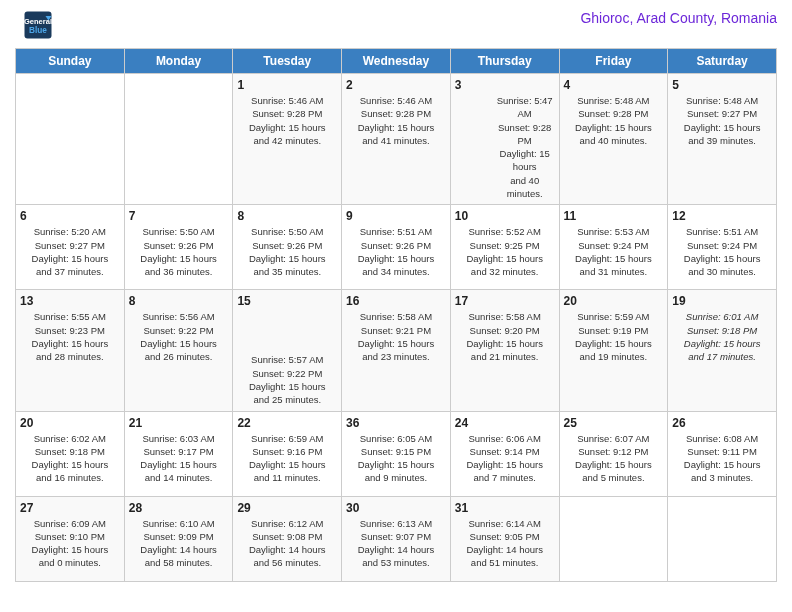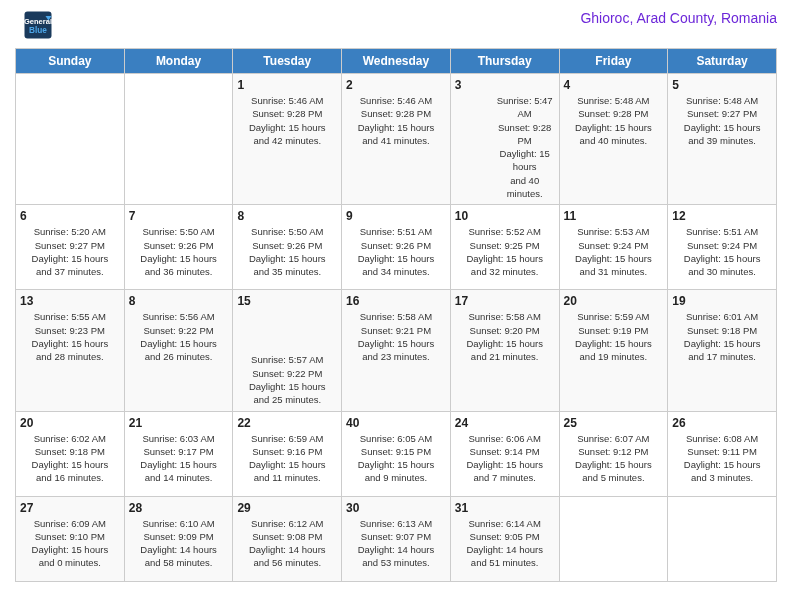--- a/index.html
+++ b/index.html
@@ -238,21 +238,21 @@
         </td>
         <td>
           <div class="day-number">20</div>
           <div class="day-info" style="white-space: pre-line;">Sunrise: 5:59 AM
 Sunset: 9:19 PM
 Daylight: 15 hours
 and 19 minutes.</div>
         </td>
         <td>
           <div class="day-number">19</div>
-          <div class="day-info" style="white-space: pre-line;">Sunrise: 6:01 AM
+          <div class="day-info" style="white-space: pre-line; font-style: italic;">Sunrise: 6:01 AM
 Sunset: 9:18 PM
 Daylight: 15 hours
 and 17 minutes.</div>
         </td>
       </tr>
       <tr>
         <td>
           <div class="day-number">20</div>
           <div class="day-info" style="white-space: pre-line;">Sunrise: 6:02 AM
 Sunset: 9:18 PM
@@ -267,21 +267,21 @@
 and 14 minutes.</div>
         </td>
         <td>
           <div class="day-number">22</div>
           <div class="day-info" style="white-space: pre-line;">Sunrise: 6:59 AM
 Sunset: 9:16 PM
 Daylight: 15 hours
 and 11 minutes.</div>
         </td>
         <td>
-          <div class="day-number">40</div>
+          <div class="day-number">36</div>
           <div class="day-info" style="white-space: pre-line;">Sunrise: 6:05 AM
 Sunset: 9:15 PM
 Daylight: 15 hours
 and 9 minutes.</div>
         </td>
         <td>
           <div class="day-number">24</div>
           <div class="day-info" style="white-space: pre-line;">Sunrise: 6:06 AM
 Sunset: 9:14 PM
 Daylight: 15 hours

